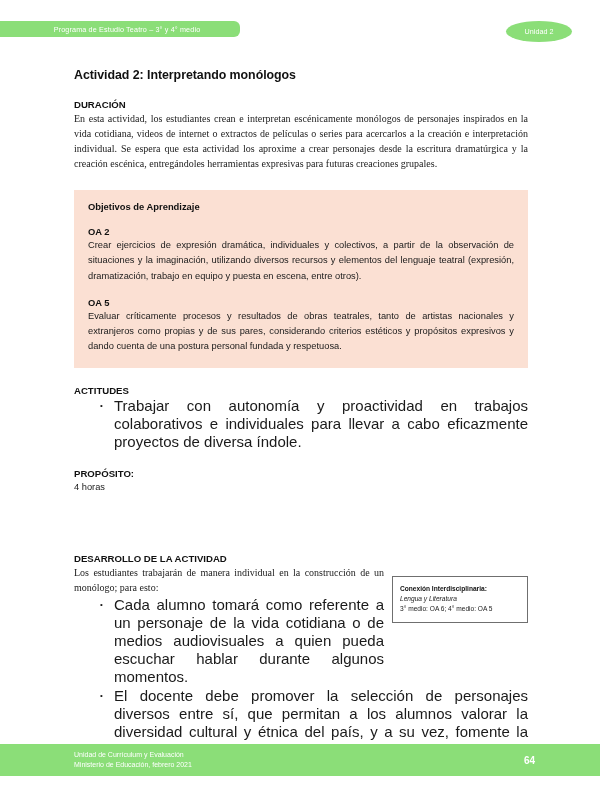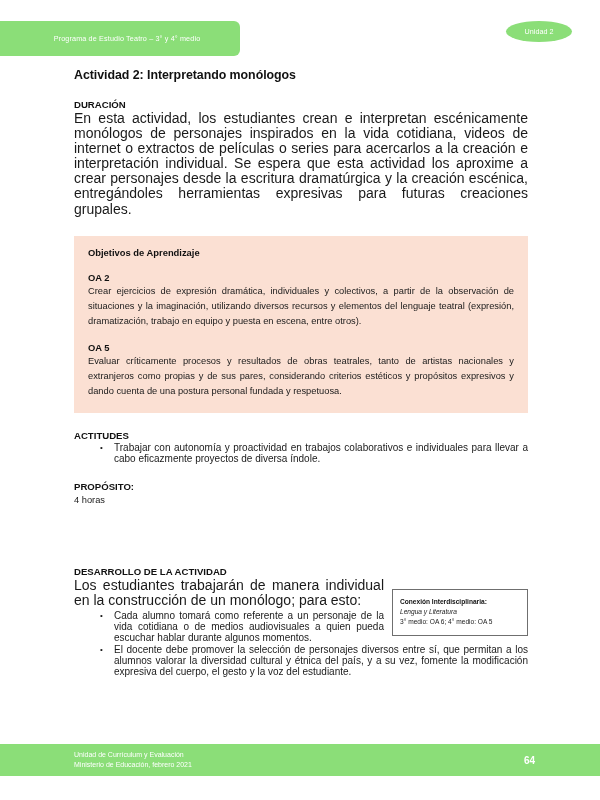--- a/index.html
+++ b/index.html
@@ -15,21 +15,21 @@
     color: #1a1a1a;
     overflow: hidden;
   }
 
   
   .header-band {
     position: absolute;
     left: 0;
     top: 21px;
     width: 240px;
-    height: 35px;
+    height: 16px;
     background: #8BDE78;
     border-top-right-radius: 6px;
     border-bottom-right-radius: 6px;
     display: flex;
     align-items: center;
     justify-content: center;
     box-sizing: border-box;
     padding-left: 14px;
   }
   .header-band-text {
@@ -74,24 +74,25 @@
 
   .section-head {
     font-size: 9.6px;
     font-weight: bold;
     color: #111111;
     margin-top: 17px;
     margin-bottom: 1px;
   }
 
   .body-text {
-    font-size: 14px;
+    font-size: 10px;
     line-height: 15.1px;
     text-align: justify;
     color: #1a1a1a;
+    font-family: Liberation Serif, serif;
   }
 
   
   .oa-box {
     margin-top: 19px;
     background: #FBE0D3;
     padding: 11px 14px 14px 14px;
     box-sizing: border-box;
   }
   .oa-box-title {
@@ -115,22 +116,22 @@
   .oa-block + .oa-block { margin-top: 13px; }
 
   
   ul.bullets {
     margin: 1px 0 0 0;
     padding-left: 40px;
     list-style: none;
   }
   ul.bullets li {
     position: relative;
-    font-size: 10px;
-    line-height: 11px;
+    font-size: 15px;
+    line-height: 18px;
     text-align: justify;
     color: #1a1a1a;
     margin-bottom: 1px;
   }
   ul.bullets li::before {
     content: "\2022";
     position: absolute;
     left: -14px;
     top: 0;
     font-size: 8px;

